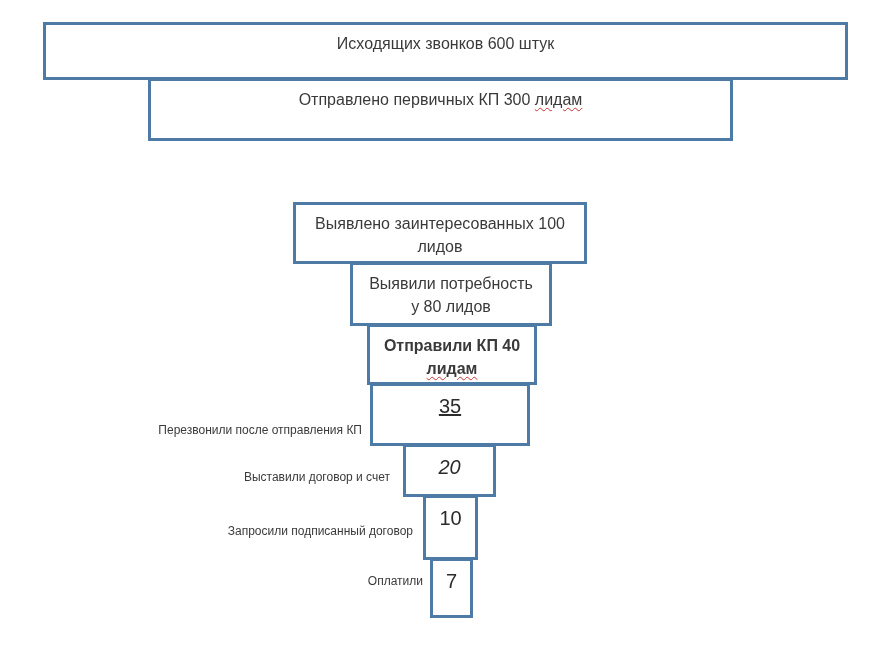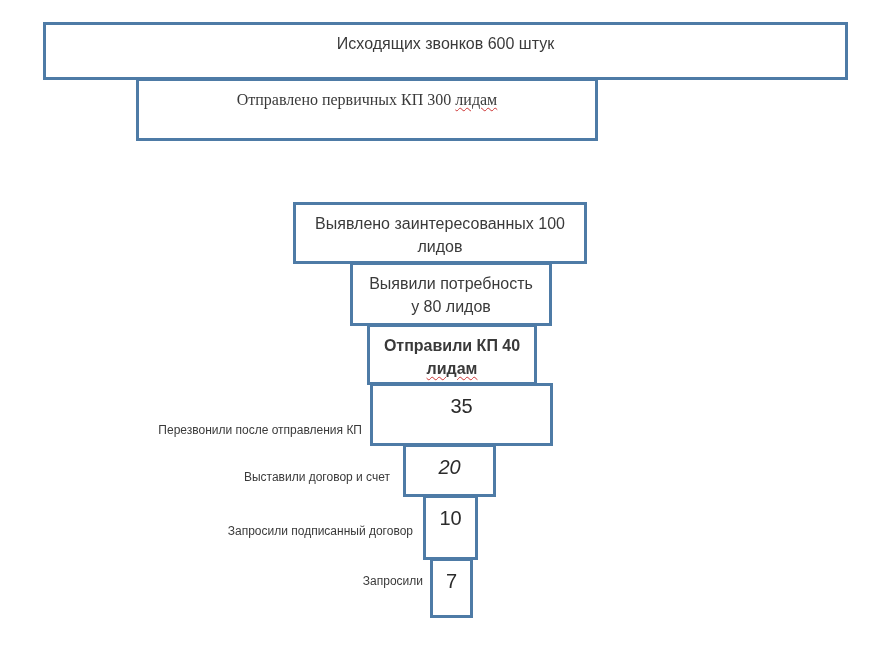--- a/index.html
+++ b/index.html
@@ -50,41 +50,41 @@
 </style>
 </head>
 <body>
 
 <div class="canvas">
 
   <div class="fbox" style="left:43px; top:22px; width:805px; height:58px;">
     <span>Исходящих звонков 600 штук</span>
   </div>
 
-  <div class="fbox" style="left:136px; top:78px; width:462px; height:63px;font-family:Liberation Serif, serif;">
+  <div class="fbox" style="left:148px; top:78px; width:585px; height:63px;">
     <span>Отправлено первичных КП 300 </span><span class="misspell">лидам</span>
   </div>
 
 
   <div class="fbox" style="left:293px; top:202px; width:294px; height:62px;">
     <span>Выявлено заинтересованных 100</span><br>
     <span>лидов</span>
   </div>
 
   <div class="fbox" style="left:350px; top:262px; width:202px; height:64px;">
     <span>Выявили потребность</span><br>
     <span>у 80 лидов</span>
   </div>
 
   <div class="fbox" style="left:367px; top:324px; width:170px; height:61px;font-weight:bold;">
     <span>Отправили КП 40</span><br>
     <span class="misspell">лидам</span>
   </div>
 
-  <div class="fbox numbox" style="left:370px; top:383px; width:183px; height:63px;">
+  <div class="fbox numbox" style="left:370px; top:383px; width:160px; height:63px;text-decoration:underline;">
     <span>35</span>
   </div>
 
   <div class="fbox numbox" style="left:403px; top:444px; width:93px; height:53px;font-style:italic;">
     <span>20</span>
   </div>
 
   <div class="fbox numbox" style="left:423px; top:495px; width:55px; height:65px;">
     <span>10</span>
   </div>
@@ -92,15 +92,15 @@
   <div class="fbox numbox" style="left:430px; top:558px; width:43px; height:60px;">
     <span>7</span>
   </div>
 
   <div class="side-label" style="right:533px; top:420px;">Перезвонили после отправления КП</div>
 
   <div class="side-label" style="right:505px; top:467px;">Выставили договор и счет</div>
 
   <div class="side-label" style="right:482px; top:521px;">Запросили подписанный договор</div>
 
-  <div class="side-label" style="right:472px; top:571px;">Запросили</div>
+  <div class="side-label" style="right:472px; top:571px;">Оплатили</div>
 
 </div>
 
 </body></html>

